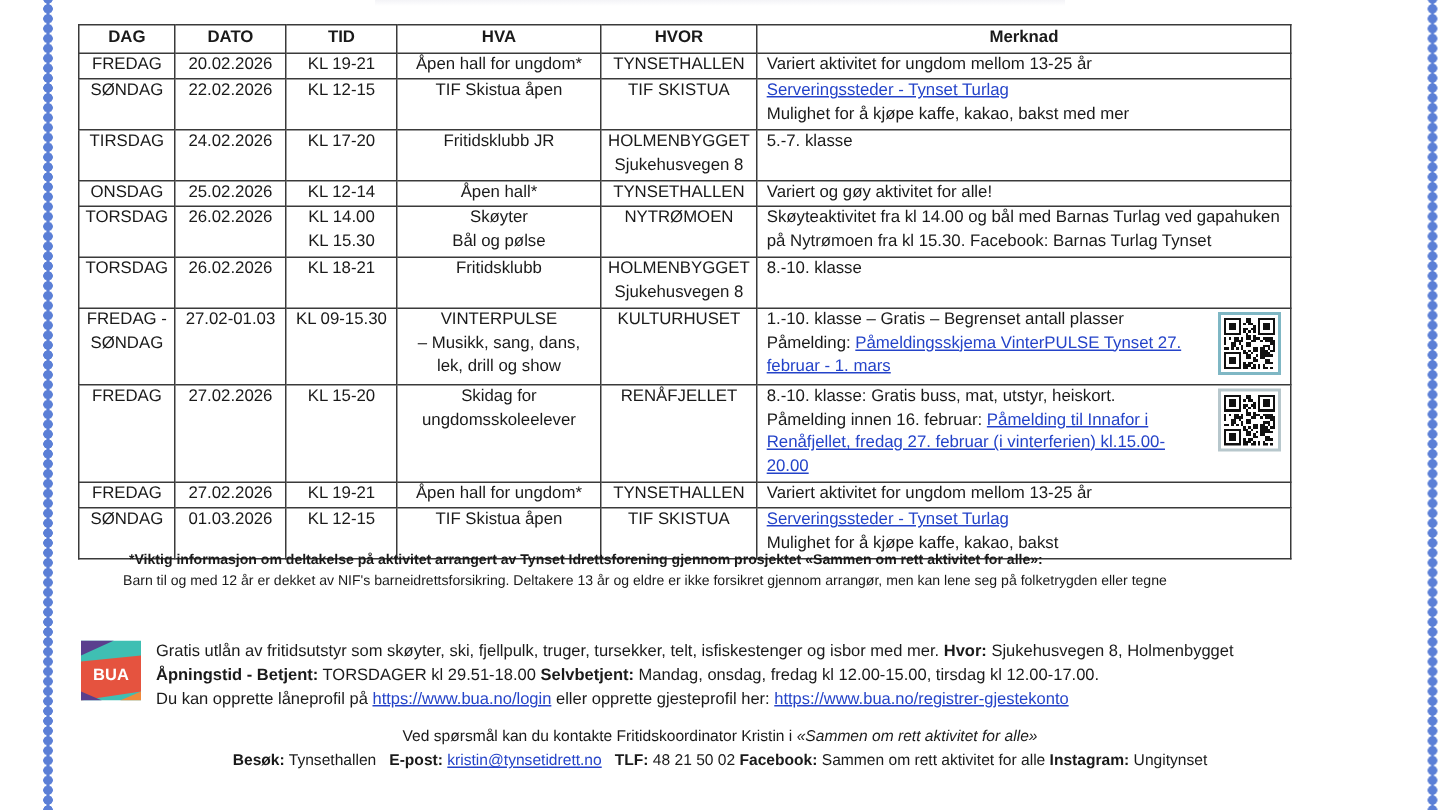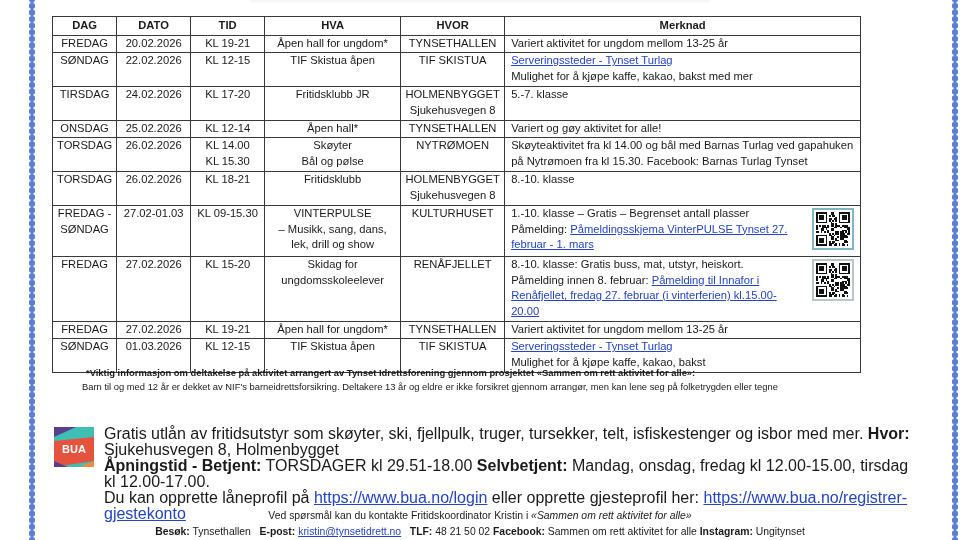--- a/index.html
+++ b/index.html
@@ -59,24 +59,24 @@
     position: absolute; left: 82px; top: 366px; width: 830px;
     font-size: 9.4px; line-height: 14px;
   }
   .footnote .bold { font-weight: bold; padding-left: 4px; }
 
   .bua {
     position: absolute; left: 54px; top: 427px; width: 64px; height: 40px;
   }
   .bua-text {
     position: absolute; left: 104px; top: 426px; width: 810px;
-    font-size: 16px; line-height: 16px;
+    font-size: 11px; line-height: 16px;
   }
   .contact {
-    position: absolute; left: 0; top: 508px; width: 960px;
+    position: absolute; left: 0; top: 484px; width: 960px;
     text-align: center; font-size: 10.4px; line-height: 16px;
   }
   b { font-weight: bold; }
   i { font-style: italic; }
 </style>
 </head>
 <body>
 
 <div class="dot-border dot-left"></div>
 <div class="dot-border dot-right"></div>
@@ -419,21 +419,21 @@
         <td class="c">
           <span class="line">Skidag for</span>
           <span class="line">ungdomsskoleelever</span>
         </td>
         <td class="c">
           <span class="line">RENÅFJELLET</span>
         </td>
         <td class="l">
           <div class="merk-wrap">
             <span class="line"><span>8.-10. klasse: Gratis buss, mat, utstyr, heiskort.</span></span>
-            <span class="line"><span>Påmelding innen 8. februar: </span><a class="link">Påmelding til Innafor i</a></span>
+            <span class="line"><span>Påmelding innen 16. februar: </span><a class="link">Påmelding til Innafor i</a></span>
             <span class="line"><a class="link">Renåfjellet, fredag 27. februar (i vinterferien) kl.15.00-</a></span>
             <span class="line"><a class="link">20.00</a></span>
             <div class="qr gray">
               <svg viewBox="0 0 21 21" shape-rendering="crispEdges">
                 <rect x="0" y="0" width="7" height="7" fill="#111"></rect>
                 <rect x="1" y="1" width="5" height="5" fill="#fff"></rect>
                 <rect x="2" y="2" width="3" height="3" fill="#111"></rect>
                 <rect x="14" y="0" width="7" height="7" fill="#111"></rect>
                 <rect x="15" y="1" width="5" height="5" fill="#fff"></rect>
                 <rect x="16" y="2" width="3" height="3" fill="#111"></rect>

